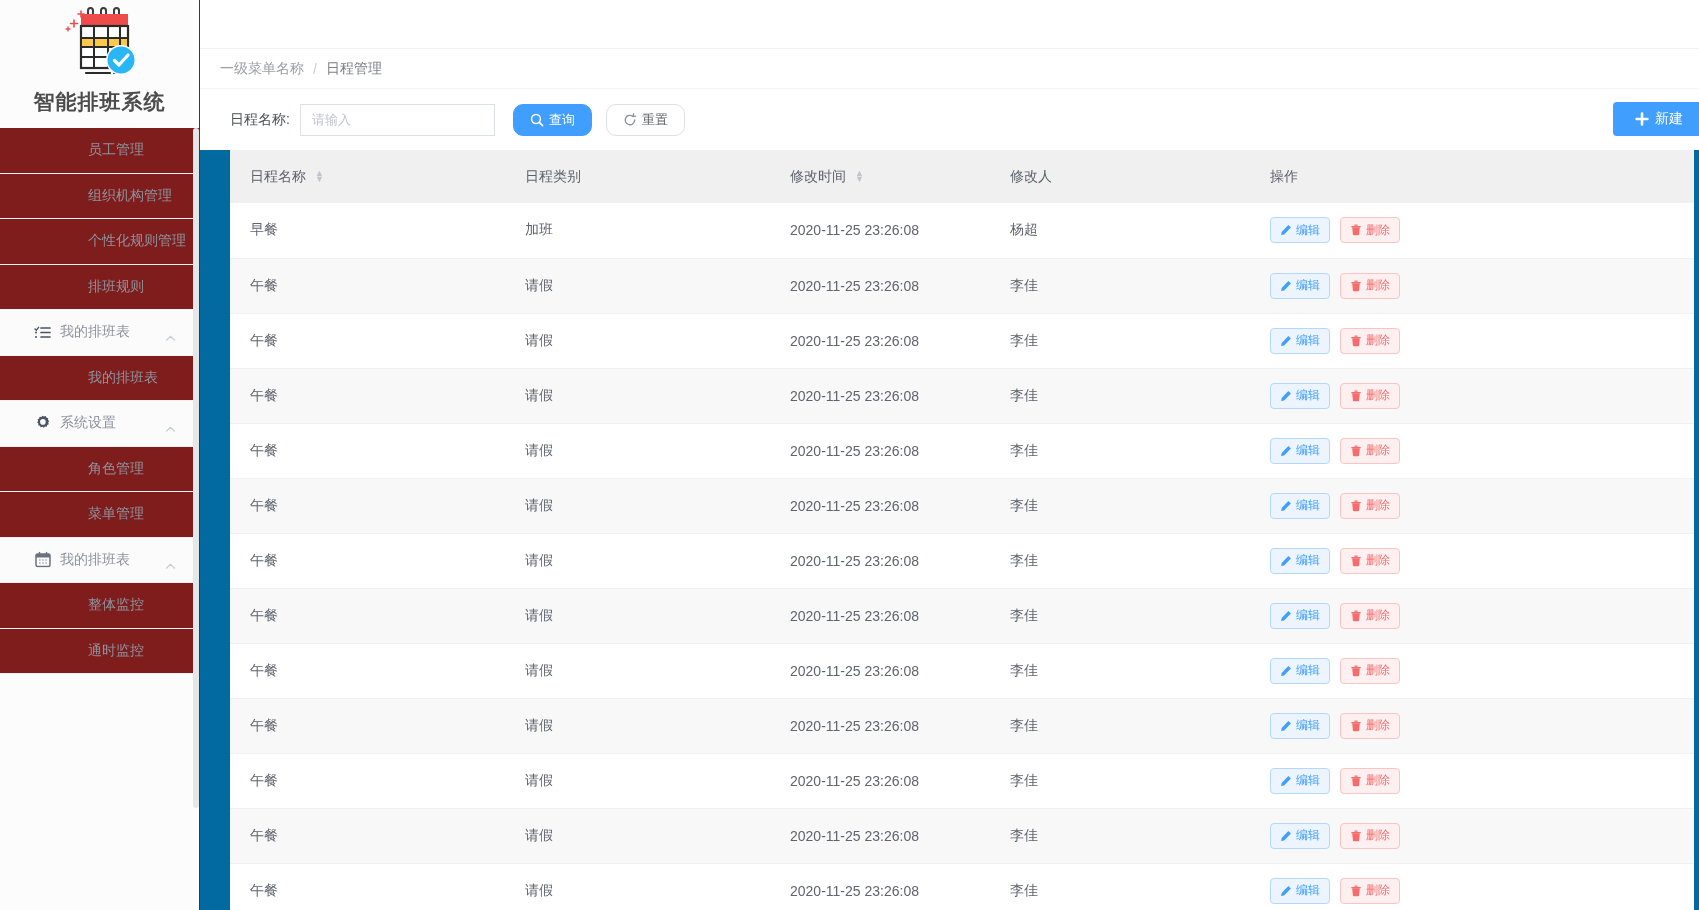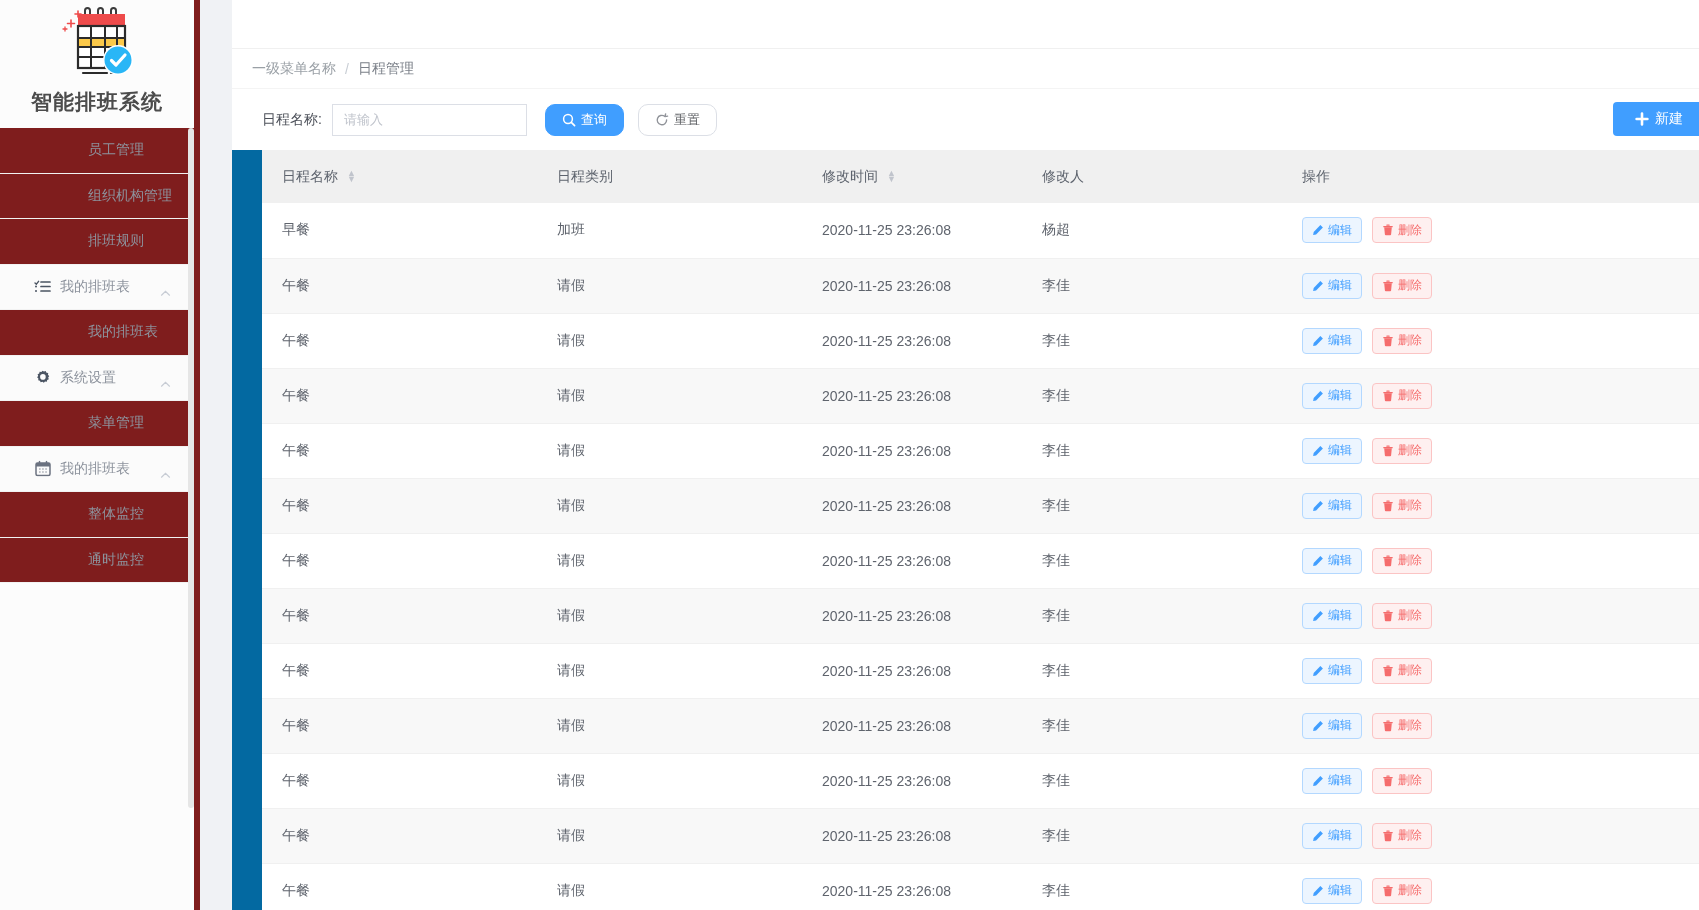--- a/index.html
+++ b/index.html
@@ -10,21 +10,21 @@
     font-family: "Liberation Sans", "DejaVu Sans", sans-serif;
     font-size: 14px;
     color: #606266;
   }
   #app { display: flex; width: 1699px; height: 910px; position: relative; }
 
   
   .sidebar {
     width: 200px; min-width: 200px; height: 910px;
     background: #fcfcfc;
-    border-right: 6px solid #7f1d1d;
+    border-right: 1px solid #7f1d1d;
     position: relative;
     overflow: hidden;
   }
   .brand {
     padding-top: 6px;
     text-align: center;
     height: 128px;
   }
   .brand-logo {
     width: 84px; height: 78px;
@@ -72,21 +72,20 @@
     background: #e6e6e6;
     border-radius: 3px;
   }
 
   
   .main {
     flex: 1; height: 910px;
     background: #f0f2f5;
     position: relative;
     overflow: hidden;
-    padding-left: 32px;
   }
   .topbar {
     height: 49px; background: #ffffff;
     border-bottom: 1px solid #f0f0f0;
   }
   .breadcrumb {
     height: 40px;
     background: #ffffff;
     display: flex; align-items: center;
     padding-left: 20px;
@@ -272,20 +271,23 @@
 
       <div class="menu-item leaf">
         <span class="m-label">员工管理</span>
       </div>
 
       <div class="menu-item leaf">
         <span class="m-label">组织机构管理</span>
       </div>
 
 
+      <div class="menu-item leaf">
+        <span class="m-label">个性化规则管理</span>
+      </div>
 
       <div class="menu-item leaf">
         <span class="m-label">排班规则</span>
       </div>
 
 
 
       <div class="menu-item group">
         <span class="m-icon">
           <svg width="17" height="14" viewBox="0 0 17 14">
@@ -315,20 +317,23 @@
             </svg>
         </span>
         <span class="m-label">系统设置</span>
         <span class="arrow">
           <svg width="13" height="13" viewBox="0 0 13 13">
               <path d="M2.5 8.2 L6.5 4.4 L10.5 8.2" fill="none" stroke="#c7ccd4" stroke-width="1.2" stroke-linecap="round"></path>
             </svg>
         </span>
       </div>
 
+      <div class="menu-item leaf">
+        <span class="m-label">角色管理</span>
+      </div>
 
       <div class="menu-item leaf">
         <span class="m-label">菜单管理</span>
       </div>
 
       <div class="menu-item group">
         <span class="m-icon">
           <svg width="16" height="16" viewBox="0 0 16 16">
               <rect x="1" y="2.5" width="14" height="12.5" rx="1.5" fill="none" stroke="#6b7280" stroke-width="1.5"></rect>
               <rect x="1" y="2.5" width="14" height="3.5" fill="#6b7280"></rect>

